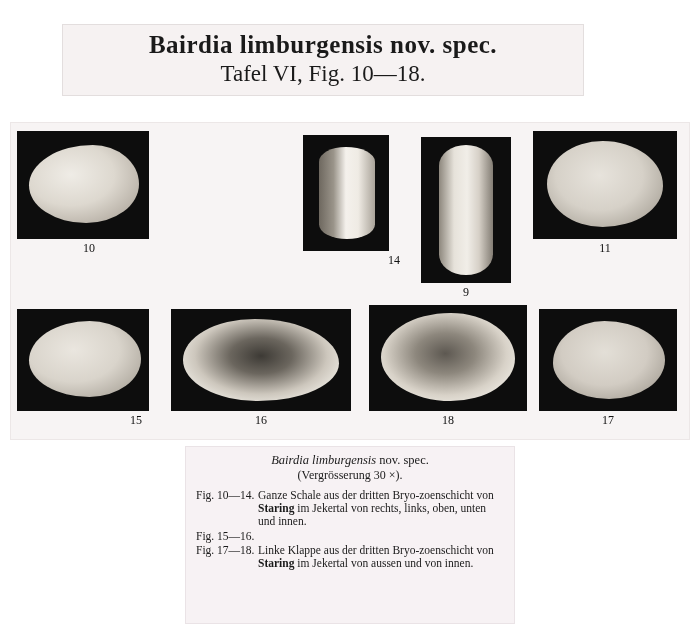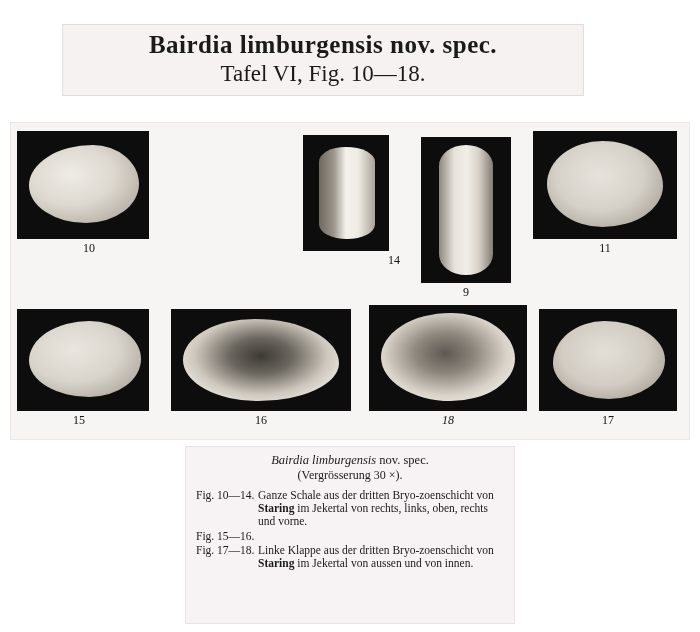--- a/index.html
+++ b/index.html
@@ -158,39 +158,39 @@
 
   <div class="fig" style="left:522px; top:8px; width:144px; height:128px;">
     <div class="photo" style="width:144px; height:108px;">
       <div class="spec" style="left:14px; top:10px; width:116px; height:86px;
            border-radius:48% 52% 52% 48% / 50% 52% 48% 50%;
            background: radial-gradient(ellipse at 45% 40%, #e7e3dc 0%, #d6d1c8 48%, #b0aaa0 80%, #7a746b 100%);"></div>
     </div>
     <div class="caption" style="top:110px;">11</div>
   </div>
 
-  <div class="fig" style="left:6px; top:186px; width:124px; height:122px;">
+  <div class="fig" style="left:6px; top:186px; width:124px; height:122px;padding-left:38px;">
     <div class="photo" style="width:132px; height:102px;">
       <div class="spec" style="left:12px; top:12px; width:112px; height:76px;
            border-radius:54% 46% 46% 54% / 52% 50% 50% 48%;
            background: radial-gradient(ellipse at 40% 38%, #eae6df 0%, #d9d4cb 48%, #b3ada3 80%, #77716a 100%);"></div>
     </div>
     <div class="caption" style="top:104px;">15</div>
   </div>
 
   <div class="fig" style="left:160px; top:186px; width:180px; height:122px;">
     <div class="photo" style="width:180px; height:102px;">
       <div class="spec" style="left:12px; top:10px; width:156px; height:82px;
            border-radius:46% 54% 52% 48% / 50% 54% 46% 50%;
            background: radial-gradient(ellipse at 50% 45%, #3d3a35 0%, #6b665e 28%, #cdc7bd 60%, #efece5 82%, #b5afa5 100%);"></div>
     </div>
     <div class="caption" style="top:104px;">16</div>
   </div>
 
-  <div class="fig" style="left:358px; top:182px; width:158px; height:126px;font-style:italic;">
+  <div class="fig" style="left:358px; top:182px; width:158px; height:126px;">
     <div class="photo" style="width:158px; height:106px;">
       <div class="spec" style="left:12px; top:8px; width:134px; height:88px;
            border-radius:52% 48% 48% 52% / 50% 52% 48% 50%;
            background: radial-gradient(ellipse at 48% 46%, #5d5851 0%, #8d877d 30%, #d8d2c8 62%, #f0ede6 84%, #aca69c 100%);"></div>
     </div>
     <div class="caption" style="top:108px;">18</div>
   </div>
 
   <div class="fig" style="left:528px; top:186px; width:138px; height:122px;">
     <div class="photo" style="width:138px; height:102px;">
@@ -204,21 +204,21 @@
 </div>
 
 <div class="legend">
   <div class="legend-title">
     <span class="ital">Bairdia limburgensis</span><span> nov. spec.</span>
   </div>
   <div class="legend-sub">(Vergrösserung 30 ×).</div>
 
   <div class="entry">
     <div class="range">Fig. 10—14.</div>
-    <div class="text"><span>Ganze Schale aus der dritten Bryo-zoenschicht von </span><b>Staring</b><span> im Jekertal von rechts, links, oben, rechts und vorne.</span></div>
+    <div class="text"><span>Ganze Schale aus der dritten Bryo-zoenschicht von </span><b>Staring</b><span> im Jekertal von rechts, links, oben, unten und innen.</span></div>
   </div>
 
   <div class="entry">
     <div class="range">Fig. 15—16.</div>
   </div>
 
   <div class="entry">
     <div class="range">Fig. 17—18.</div>
     <div class="text"><span>Linke Klappe aus der dritten Bryo-zoenschicht von </span><b>Staring</b><span> im Jekertal von aussen und von innen.</span></div>
   </div>

